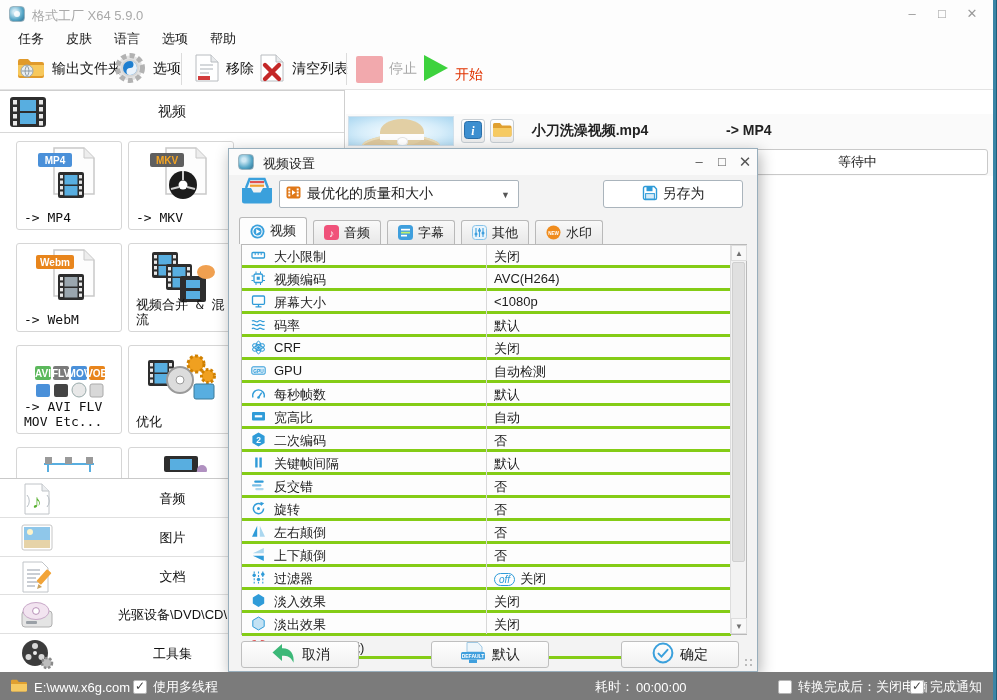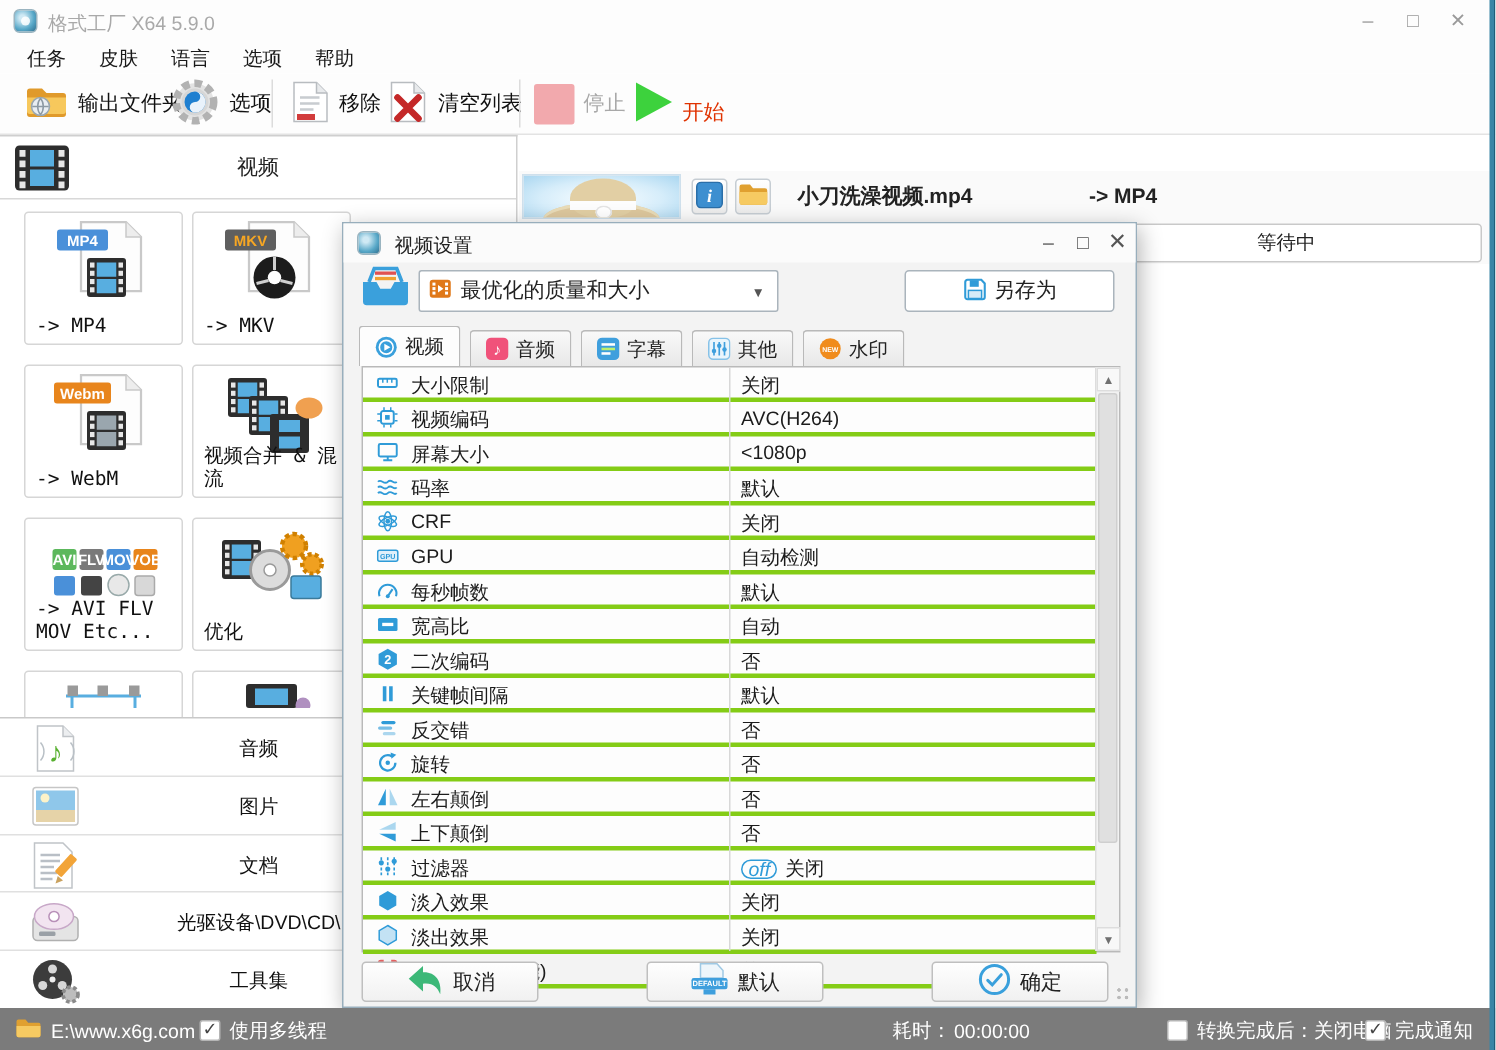--- a/index.html
+++ b/index.html
@@ -74,21 +74,21 @@
   .tabs { position:absolute; left:10px; top:68px; width:510px; height:27px; display:flex; align-items:flex-end; gap:6px; }
   .tab { height:24px; padding:0 10px; display:flex; align-items:center; gap:5px; background:linear-gradient(#f9f9f9,#e8e8e8); border:1px solid #b9b9b9; border-bottom:none; border-radius:3px 3px 0 0; font-size:13px; }
   .tab.sel { height:27px; background:#fdfdfd; position:relative; z-index:2; }
   .setpanel { position:absolute; left:12px; top:95px; width:506px; height:391px; background:#fdfdfd; border:1px solid #b9b9b9; }
   .setrows { position:absolute; left:0; top:0; width:489px; height:100%; }
   .srow { position:relative; height:23px; border-bottom:3px solid #84cc16; }
   .srow .ric { position:absolute; left:9px; top:3px; width:15px; height:15px; }
   .srow .slb { position:absolute; left:32px; top:3px; font-size:13px; color:#1c1c1c; }
   .srow .svl { position:absolute; left:252px; top:3px; font-size:13px; color:#1c1c1c; display:flex; align-items:center; gap:5px; }
   .coldiv { position:absolute; left:244px; top:0; width:1px; height:100%; background:#d8d8d8; }
-  .offpill { display:inline-block; border:1.4px solid #2f9bd8; color:#2f9bd8; border-radius:8px; font-size:13px; line-height:11px; padding:0 4px; font-style:italic; }
+  .offpill { display:inline-block; border:1.4px solid #2f9bd8; color:#2f9bd8; border-radius:8px; font-size:10px; line-height:11px; padding:0 4px; font-style:italic; }
   .vscroll { position:absolute; right:0; top:0; width:16px; height:100%; background:#f2f2f2; border-left:1px solid #ddd; }
   .sarrow { position:absolute; left:0; width:16px; height:16px; background:#f8f8f8; border:1px solid #ddd; color:#707070; font-size:8px; text-align:center; line-height:15px; }
   .sarrow.up{top:0;} .sarrow.dn{bottom:0;}
   .sthumb { position:absolute; left:1px; top:17px; width:13px; height:300px; background:#e0e0e0; border:1px solid #cfcfcf; border-radius:2px; }
   .dbtn { position:absolute; top:492px; width:118px; height:27px; background:linear-gradient(#fefefe,#f1f1f1); border:1px solid #bfbfbf; border-radius:3px; display:flex; align-items:center; justify-content:center; gap:6px; font-size:14px; }
   .grip { position:absolute; right:2px; bottom:2px; width:12px; height:12px;
           background:radial-gradient(circle at 3px 3px,#bbb 1px,transparent 1.4px),radial-gradient(circle at 8px 8px,#bbb 1px,transparent 1.4px),radial-gradient(circle at 8px 3px,#bbb 1px,transparent 1.4px),radial-gradient(circle at 3px 8px,#bbb 1px,transparent 1.4px); }
 
   
   .statusbar { position:absolute; left:0; top:672px; width:997px; height:28px; background:#7b7b7b; color:#fff; font-size:13px; }

